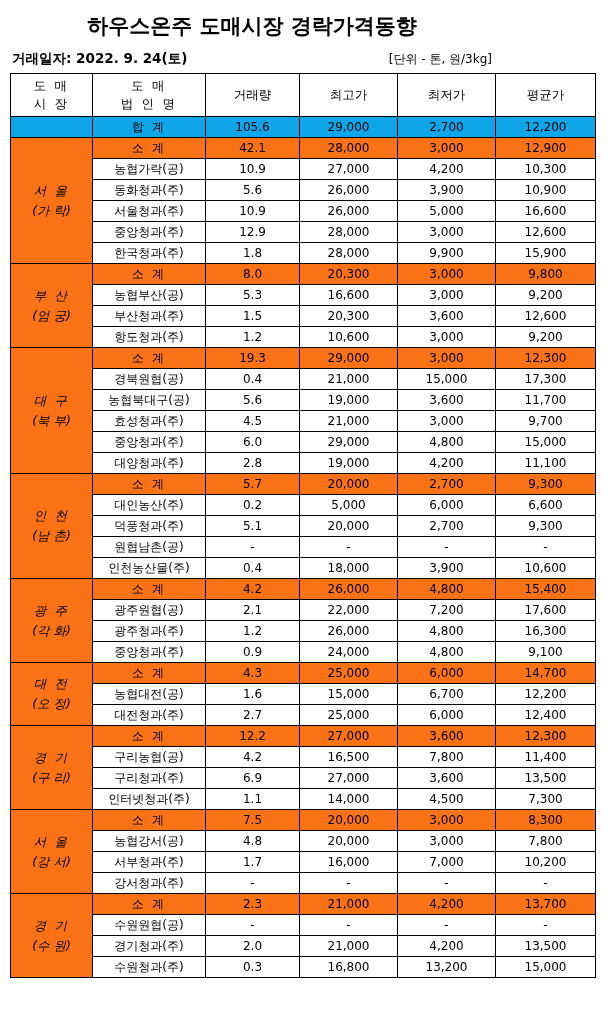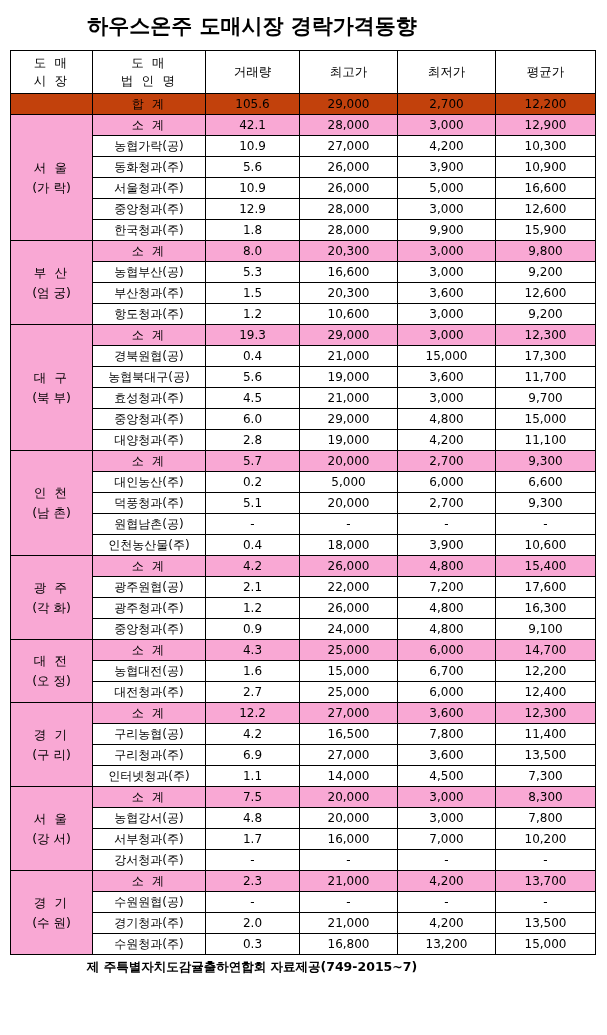--- a/index.html
+++ b/index.html
@@ -70,35 +70,35 @@
   .hdr2 .l1, .hdr2 .l2 { display: block; }
   .num {
     text-align: right;
     padding-right: 14px;
   }
   .corp {
     text-align: center;
     font-size: 12px;
   }
   .sum-row td {
-    background: #f9a8d4;
+    background: #f97316;
     margin-top: 25px;
   }
   .total-row td {
-    background: #c2410c;
+    background: #0ea5e9;
   }
   .grp-top td {
     border-top: 1.6px solid #000;
   }
   .mkt-cell {
     border-bottom: 1px solid #000;
     font-size: 12.5px;
     line-height: 19px;
   }
-  .mkt-cell .l1, .mkt-cell .l2 { display: block; }
+  .mkt-cell .l1, .mkt-cell .l2 { display: block; font-style: italic; }
   .footnote {
     margin-top: 6px;
     font-size: 11.5px;
     font-weight: bold;
     padding-left: 2px;
   }
   .footer {
     margin-top: 4px;
     text-align: center;
     font-size: 12.5px;
@@ -108,20 +108,24 @@
     letter-spacing: 0.18em;
   }
 </style>
 </head>
 <body>
 
 <div class="page">
 
   <div class="title">하우스온주 도매시장 경락가격동향</div>
 
+  <div class="subline">
+    <div class="left">거래일자: 2022. 9. 24(토)</div>
+    <div class="right">[단위 - 톤, 원/3kg]</div>
+  </div>
 
   <table class="main">
     <colgroup>
       <col style="width:82px">
       <col style="width:113px">
       <col style="width:94px">
       <col style="width:98px">
       <col style="width:98px">
       <col style="width:100px">
     </colgroup>
@@ -462,14 +466,13 @@
         <tr class="">
           <td class="corp">수원청과(주)</td>
           <td class="num">0.3</td>
           <td class="num">16,800</td>
           <td class="num">13,200</td>
           <td class="num">15,000</td>
         </tr>
       </tbody>
   </table>
 
-  <div class="footer">제 주특별자치도감귤출하연합회 자료제공(749-2015~7)</div>
 </div>
 
 </body></html>

